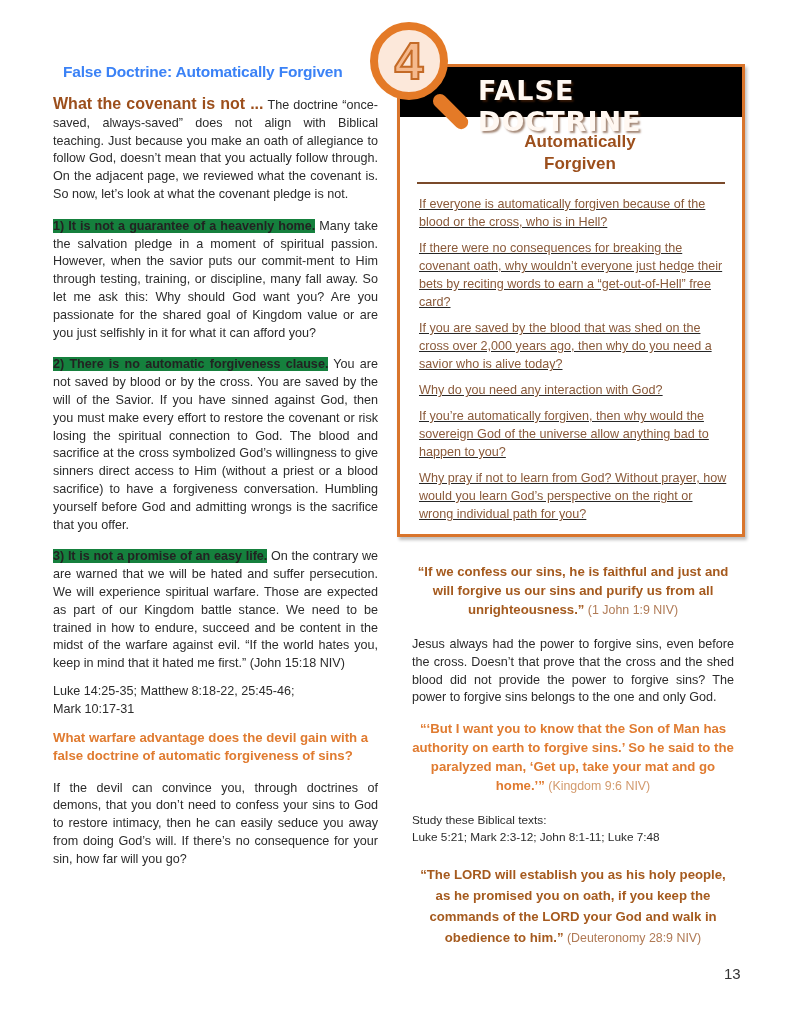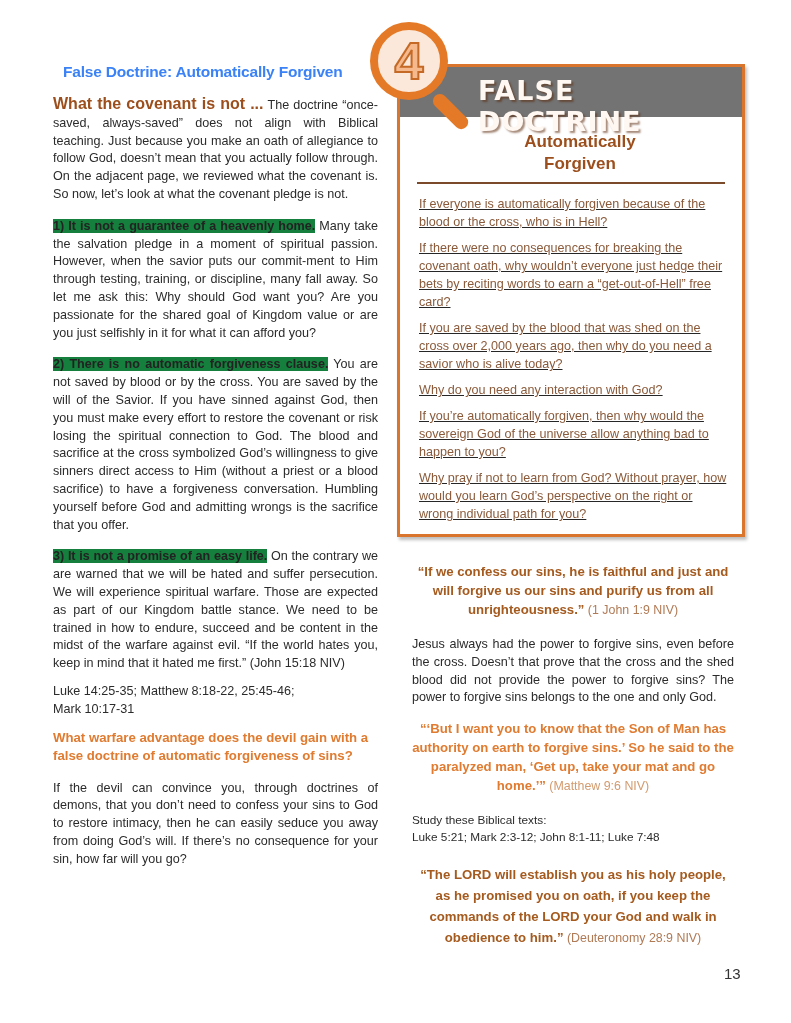--- a/index.html
+++ b/index.html
@@ -21,21 +21,21 @@
   .lens-num { position:absolute; left:0; top:0; width:62px; height:62px; line-height:62px; text-align:center;
               font-size:52px; font-weight:bold; color:#F5B98D;
               -webkit-text-stroke:2px #C46A26; font-family:"Liberation Sans", sans-serif; }
   .handle { position:absolute; left:58px; top:74px; width:14px; height:44px; background:#E47A27;
             border-radius:7px; transform:rotate(-45deg); transform-origin:top center; }
 
   
   .fd-box { position:absolute; left:397px; top:64px; width:348px; height:473px;
             border:3px solid #D9752C; box-sizing:border-box; background:#fff;
             box-shadow:2px 3px 3px rgba(0,0,0,0.25); }
-  .fd-header { position:absolute; left:0; top:0; right:0; height:50px; background:#737373; }
+  .fd-header { position:absolute; left:0; top:0; right:0; height:50px; background:#000000; }
   .fd-title { position:absolute; left:78px; top:8px; font-size:27px; font-weight:bold; color:#FFF8F2;
               letter-spacing:1px; text-shadow:2px 2px 2px rgba(90,40,10,0.55); font-family:"DejaVu Sans", sans-serif; }
   .fd-sub { position:absolute; left:90px; top:64px; width:180px; text-align:center; font-weight:bold;
             color:#9C4F1C; font-size:17px; line-height:22px; }
   .fd-rule { position:absolute; left:17px; right:17px; top:115px; height:2px; background:#7A4A2A; }
   .fd-qs { position:absolute; left:19px; top:128px; width:310px;text-decoration:underline; }
   .fd-q { font-size:12.6px; line-height:18px; color:#8A5A3A; margin:0 0 8px 0; }
 
   .right-col { position:absolute; left:412px; top:562px; width:322px; }
   .verse { text-align:center; font-weight:bold; color:#A55A1E; font-size:13.2px; line-height:19px; margin:0 0 16px 0; }
@@ -89,21 +89,21 @@
 <div class="magnifier">
   <div class="handle"></div>
   <div class="lens">
     <div class="lens-num">4</div>
   </div>
 </div>
 
 <div class="right-col">
   <p class="verse"><span>“If we confess our sins, he is faithful and just and will forgive us our sins and purify us from all unrighteousness.”</span><span class="ref"> (1 John 1:9 NIV)</span></p>
   <p class="rc-p">Jesus always had the power to forgive sins, even before the cross. Doesn’t that prove that the cross and the shed blood did not provide the power to forgive sins? The power to forgive sins belongs to the one and only God.</p>
-  <p class="verse light"><span>“‘But I want you to know that the Son of Man has authority on earth to forgive sins.’ So he said to the paralyzed man, ‘Get up, take your mat and go home.’”</span><span class="ref"> (Matthew 9:6 NIV)</span></p>
+  <p class="verse light"><span>“‘But I want you to know that the Son of Man has authority on earth to forgive sins.’ So he said to the paralyzed man, ‘Get up, take your mat and go home.’”</span><span class="ref"> (Kingdom 9:6 NIV)</span></p>
   <div class="rc-study">
     <div>Study these Biblical texts:</div>
     <div>Luke 5:21;  Mark 2:3-12; John 8:1-11;  Luke 7:48</div>
   </div>
   <p class="verse" style="line-height:21px"><span>“The LORD will establish you as his holy people, as he promised you on oath, if you keep the commands of the LORD your God and walk in obedience to him.”</span><span class="ref"> (Deuteronomy 28:9 NIV)</span></p>
 </div>
 
 <div class="page-num">13</div>
 
 </body></html>

